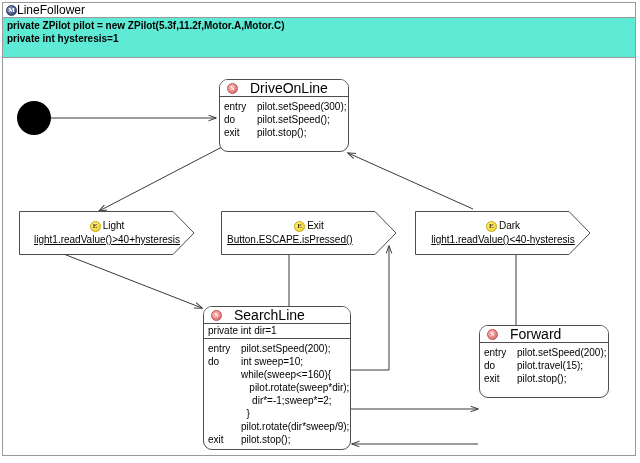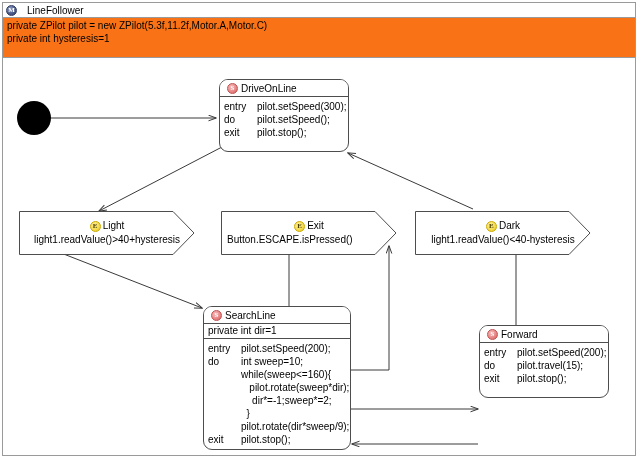--- a/index.html
+++ b/index.html
@@ -36,23 +36,23 @@
     width: 100%;
     height: 15px;
     border-bottom: 1px solid #9a9a9a;
     box-sizing: border-box;
     background: #ffffff;
     display: flex;
     align-items: center;
     padding-left: 3px;
   }
   #class-titlebar .title-text {
-    font-size: 10px;
-    color: #000000;
-    margin-left: 10px;
+    font-size: 12px;
+    color: #000000;
+    margin-left: 0;
     line-height: 13px;
   }
   .badge-m {
     width: 11px;
     height: 11px;
     border-radius: 50%;
     background: radial-gradient(circle at 35% 30%, #8c9cc4 0%, #4a5a86 60%, #33406a 100%);
     border: 1px solid #2e3a60;
     box-sizing: border-box;
     color: #ffffff;
@@ -66,21 +66,22 @@
 
   #class-attrs {
     position: absolute;
     left: 0;
     top: 15px;
     width: 100%;
     height: 40px;
     border-bottom: 1px solid #9a9a9a;
     box-sizing: border-box;
     padding: 2px 4px 0 4px;
-    background: #f97316;
+    background: #5eead4;
+    font-weight: bold;
   }
   #class-attrs .attr-line {
     font-size: 10px;
     line-height: 12.5px;
     color: #000000;
     white-space: pre;
   }
 
   
   #canvas {
@@ -124,23 +125,23 @@
   .state-header {
     height: 17px;
     border-bottom: 1px solid #4d4d4d;
     box-sizing: border-box;
     display: flex;
     align-items: center;
     padding-left: 7px;
     background: #ffffff;
   }
   .state-header .state-name {
-    font-size: 10px;
-    color: #000000;
-    margin-left: 3px;
+    font-size: 14px;
+    color: #000000;
+    margin-left: 12px;
     line-height: 13px;
   }
   .badge-s {
     width: 11px;
     height: 11px;
     border-radius: 50%;
     background: radial-gradient(circle at 35% 30%, #f6b7b7 0%, #e88a8a 55%, #d45a5a 100%);
     border: 1px solid #c05050;
     box-sizing: border-box;
     color: #ffffff;
@@ -232,20 +233,21 @@
     text-align: center;
     font-family: "Liberation Serif", serif;
     flex: 0 0 auto;
   }
   .trans-guard {
     font-size: 10px;
     color: #000000;
     line-height: 12px;
     white-space: pre;
     text-align: center;
+    text-decoration: underline;
   }
   .trans-guard.left-align {
     align-self: flex-start;
     padding-left: 6px;
   }
 </style>
 </head>
 <body>
 
 <div id="root">

